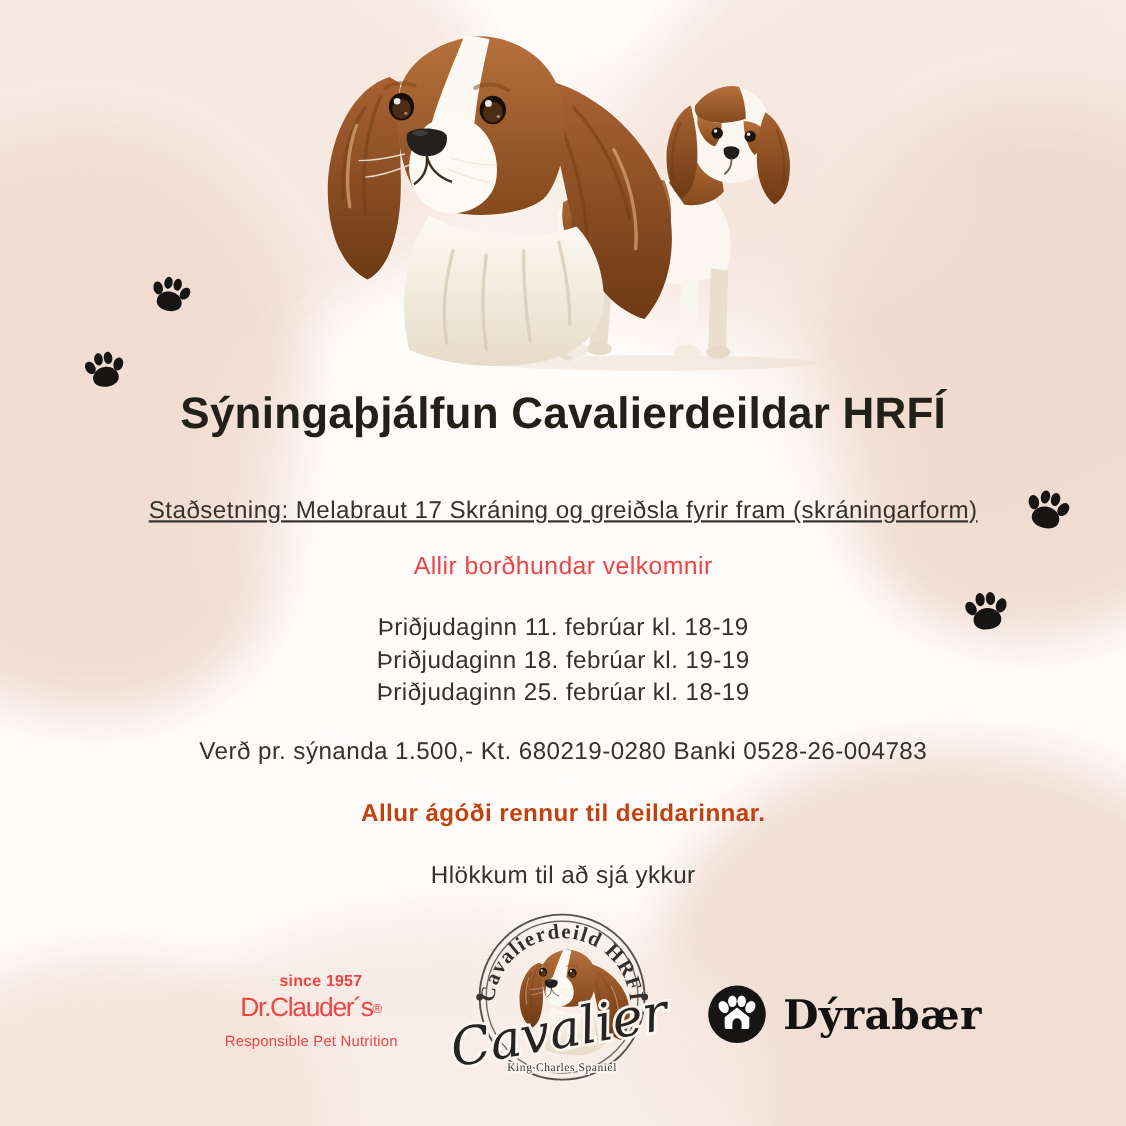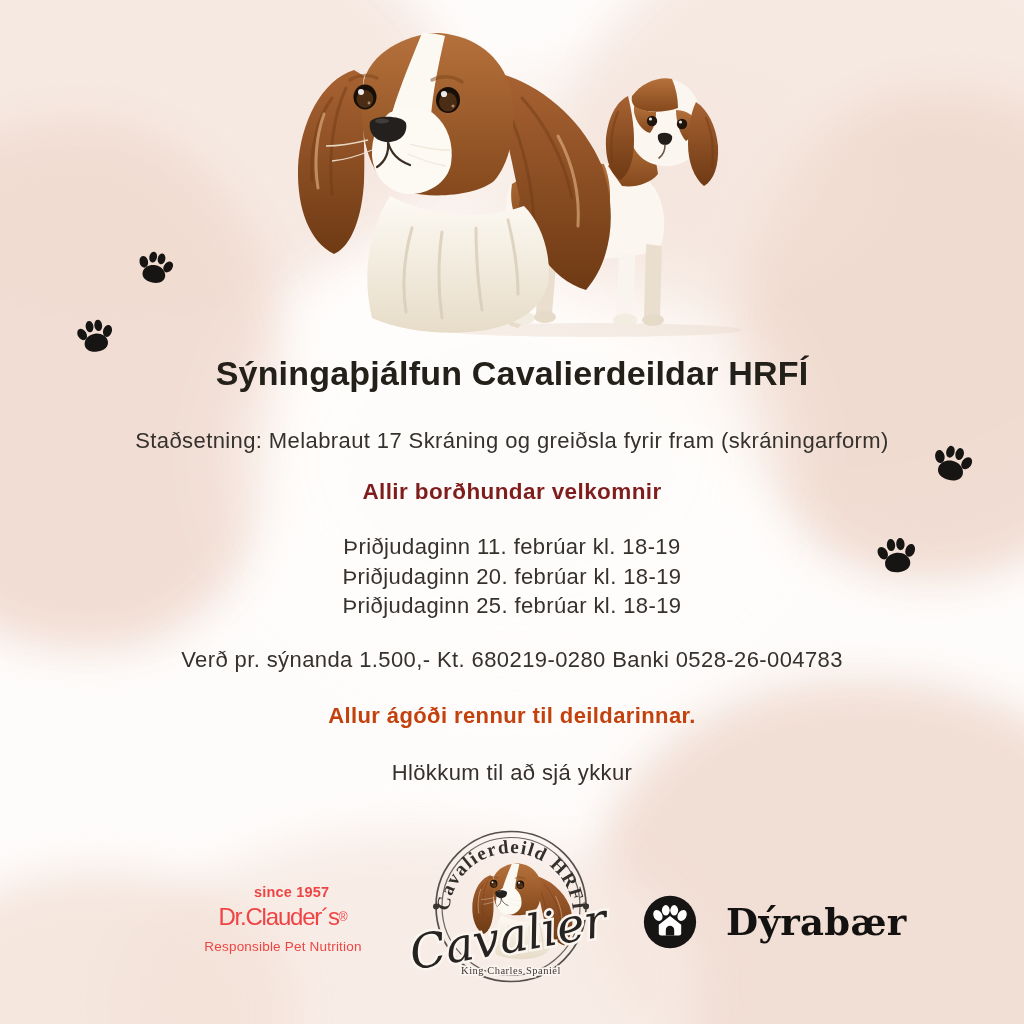--- a/index.html
+++ b/index.html
@@ -17,42 +17,42 @@
   .w4{left:735px;top:90px;width:430px;height:490px;background:#f0dbd0;border-radius:48% 52% 55% 45%/52% 48% 55% 45%;}
   .w5{left:590px;top:680px;width:540px;height:430px;background:#f1ddd3;border-radius:50% 50% 45% 55%/55% 45% 50% 50%;}
   .w6{left:120px;top:830px;width:580px;height:330px;background:#f7eae3;border-radius:50% 50% 48% 52%/55% 45% 52% 48%;opacity:.85;}
   .w7{left:-90px;top:870px;width:380px;height:280px;background:#f3e1d7;border-radius:50% 50% 45% 55%/50% 50% 45% 55%;opacity:.8;}
   .w8{left:250px;top:250px;width:520px;height:420px;background:#fffdfb;border-radius:50%;filter:blur(40px);opacity:.9;}
 
   .paw{position:absolute;}
   .hero{position:absolute;left:272px;top:18px;width:648px;height:322px;}
 
   .content{position:absolute;left:0;top:340px;width:1024px;text-align:center;}
-  .title{margin:14px 0 0;font-size:34px;font-weight:bold;letter-spacing:.2px;color:#232019;}
+  .title{margin:14px 0 0;font-size:40px;font-weight:bold;letter-spacing:.2px;color:#232019;}
   .line{margin:0;font-size:22px;letter-spacing:.4px;color:#35312d;}
-  .location{margin-top:35px;}
-  .welcome{margin-top:25px;font-weight:bold;font-size:22.5px;color:#7f1d1d;}
+  .location{margin-top:52px;text-decoration:underline;}
+  .welcome{margin-top:25px;font-weight:normal;font-size:22.5px;color:#ef4444;}
   .dates{margin-top:27px;line-height:29.5px;}
   .price{margin-top:26px;}
   .proceeds{margin-top:30px;font-weight:bold;color:#c2410c;}
   .reminder{margin-top:29px;}
   .closing{margin-top:31px;}
 
   .footer-item{position:absolute;}
   
   .drc{left:158px;top:884px;width:250px;text-align:center;color:#ef4444;}
   .drc-since{display:block;text-align:left;margin-left:96px;font-size:14.5px;font-weight:bold;letter-spacing:.2px;}
   .drc-name-row{white-space:nowrap;line-height:34px;}
   .drc-name{font-size:24px;font-weight:normal;letter-spacing:-1.2px;}
   .drc-reg{font-size:12px;vertical-align:top;}
   .drc-tag{display:block;font-size:13.5px;margin-top:2px;letter-spacing:.2px;}
   
   .club-logo{left:396px;top:816px;width:230px;height:205px;}
   
-  .dyr{left:642px;top:894px;display:flex;align-items:center;gap:28px;}
+  .dyr{left:642px;top:894px;display:flex;align-items:center;gap:14px;}
   .dyr-icon{width:56px;height:56px;flex:none;}
   .dyr-name{font-family:"DejaVu Serif", serif;font-weight:bold;font-size:37px;color:#141210;letter-spacing:.3px;}
 </style>
 </head>
 <body>
 
 <div class="poster">
 
   <div class="wash w1"></div>
   <div class="wash w2"></div>
@@ -179,21 +179,21 @@
 
     <use href="#bigHeadG"></use>
   </svg>
 
   <main class="content">
     <h1 class="title">Sýningaþjálfun Cavalierdeildar HRFÍ</h1>
     <p class="line location">Staðsetning: Melabraut 17 Skráning og greiðsla fyrir fram (skráningarform)</p>
     <p class="line welcome">Allir borðhundar velkomnir</p>
     <div class="dates">
       <p class="line">Þriðjudaginn 11. febrúar kl. 18-19</p>
-      <p class="line">Þriðjudaginn 20. febrúar kl. 18-19</p>
+      <p class="line">Þriðjudaginn 18. febrúar kl. 19-19</p>
       <p class="line">Þriðjudaginn 25. febrúar kl. 18-19</p>
     </div>
     <p class="line price">Verð pr. sýnanda 1.500,- Kt. 680219-0280 Banki 0528-26-004783</p>
     <p class="line proceeds">Allur ágóði rennur til deildarinnar.</p>
     <p class="line closing">Hlökkum til að sjá ykkur</p>
   </main>
 
   <div class="footer-item drc">
     <span class="drc-since">since 1957</span>
     <div class="drc-name-row">

